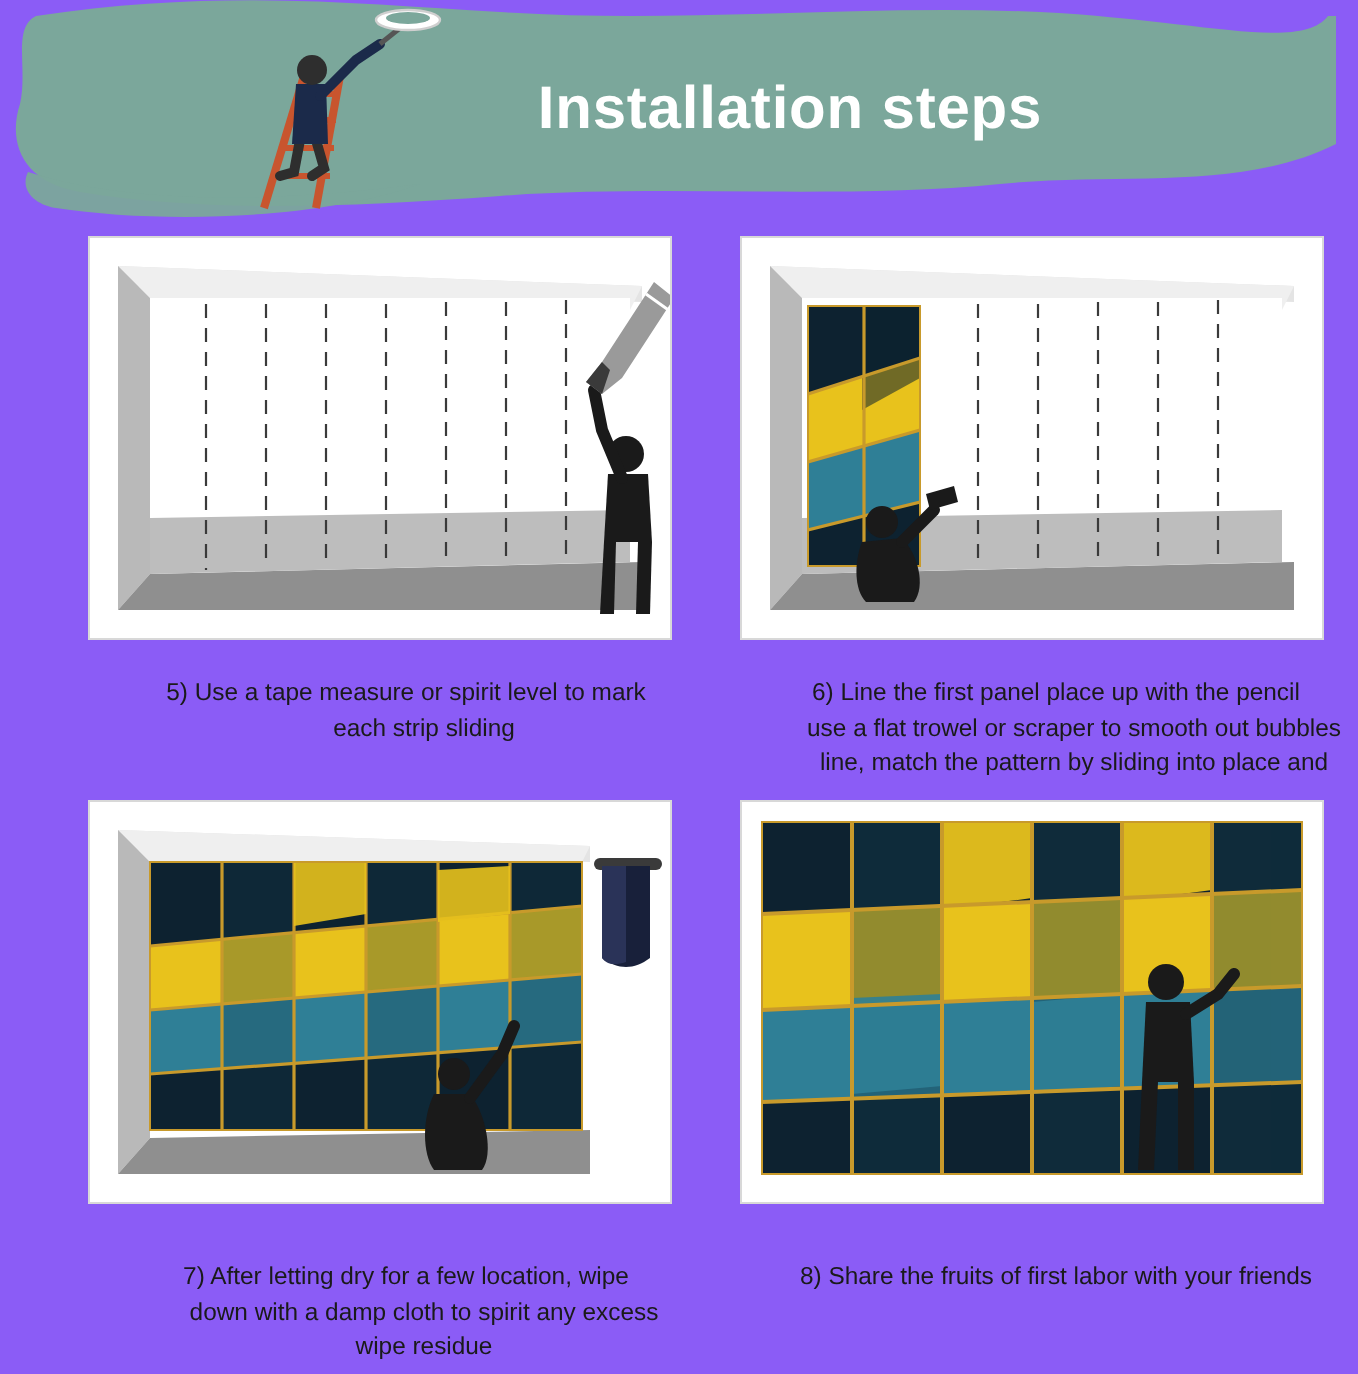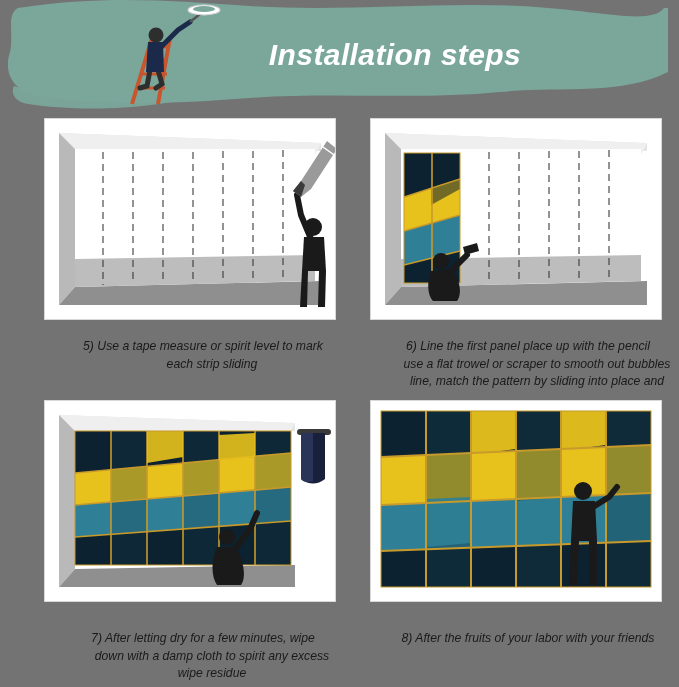--- a/index.html
+++ b/index.html
@@ -10,22 +10,21 @@
   body {
     width: 679px;
     height: 687px;
     position: relative;
     font-family: "Liberation Sans", sans-serif;
     overflow: hidden;
   }
   .page {
     position: absolute;
     inset: 0;
-    background: #737373;
-    font-style: italic;
+    background: #8b5cf6;
   }
 
   
   .header {
     position: absolute;
     left: 0; top: 0;
     width: 679px;
     height: 118px;
   }
   .header-title {
@@ -268,21 +267,21 @@
 
       <g fill="#1a1a1a">
         <circle cx="182" cy="136" r="8"></circle>
         <path d="M172,146 C166,158 166,176 172,184 L196,184 C202,176 198,156 190,146 Z"></path>
         <path d="M190,148 L206,126 L212,112" stroke="#1a1a1a" stroke-width="6" fill="none" stroke-linecap="round"></path>
       </g>
     </svg>
   </div>
   <div class="caption" id="cap-7">
     <span class="cap-first"><span class="num">7)</span>
-      <span>After letting dry for a few minutes, wipe</span></span>
+      <span>After letting dry for a few location, wipe</span></span>
     <span class="cap-indent">down with a damp cloth to spirit any excess</span>
     <span class="cap-indent">wipe residue</span>
   </div>
 
   <div class="panel" id="panel-8">
     <svg class="panel-art" width="290" height="200" viewBox="0 0 290 200">
       <rect x="0" y="0" width="290" height="200" fill="#ffffff"></rect>
 
       <g>
         <clipPath id="p8clip">
@@ -326,16 +325,16 @@
         <circle cx="212" cy="90" r="9"></circle>
         <path d="M202,100 L224,100 L226,140 L200,140 Z"></path>
         <path d="M200,140 L208,140 L206,184 L198,184 Z"></path>
         <path d="M218,140 L226,140 L226,184 L218,184 Z"></path>
         <path d="M222,106 L238,96 L246,86" stroke="#1a1a1a" stroke-width="6" fill="none" stroke-linecap="round"></path>
       </g>
     </svg>
   </div>
   <div class="caption" id="cap-8">
     <span class="cap-first"><span class="num">8)</span>
-      <span>After the fruits of your labor with your friends</span></span>
+      <span>Share the fruits of first labor with your friends</span></span>
   </div>
 
 </div>
 
 </body></html>

